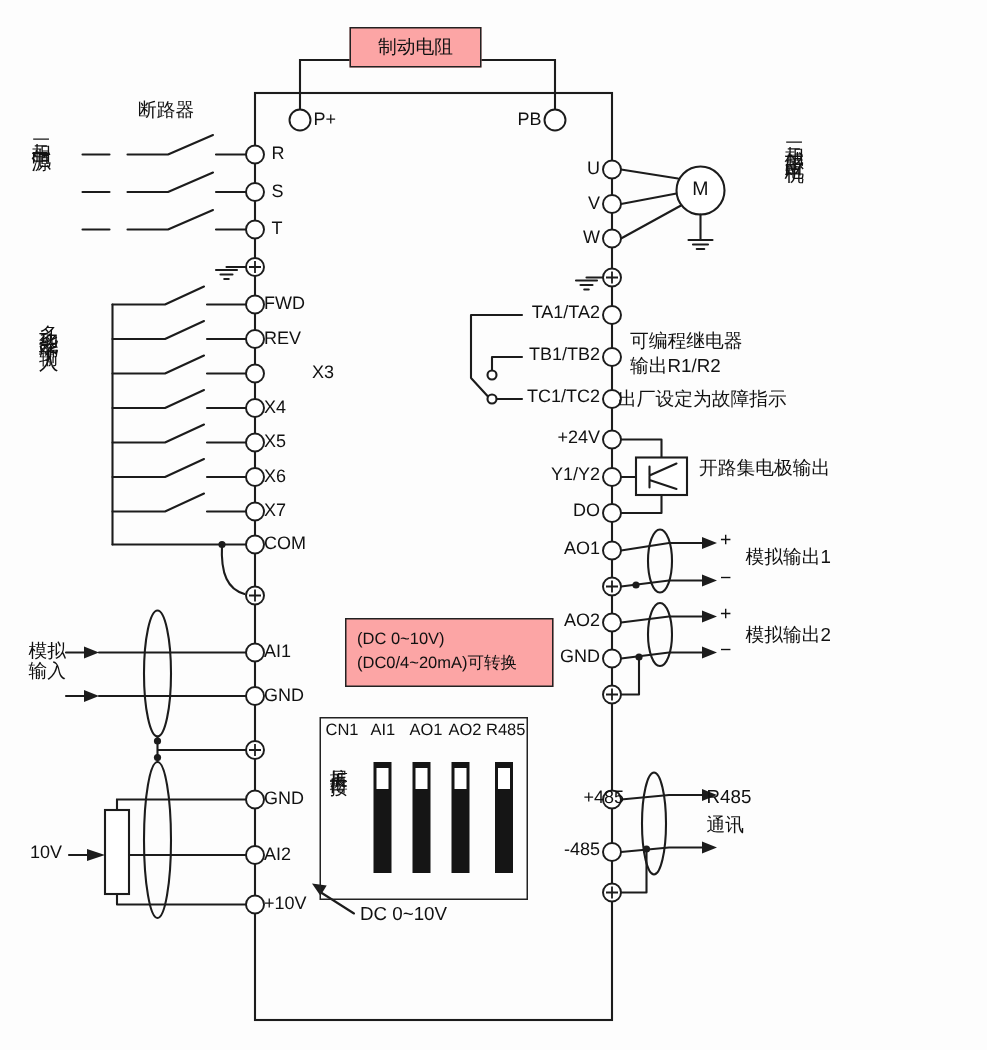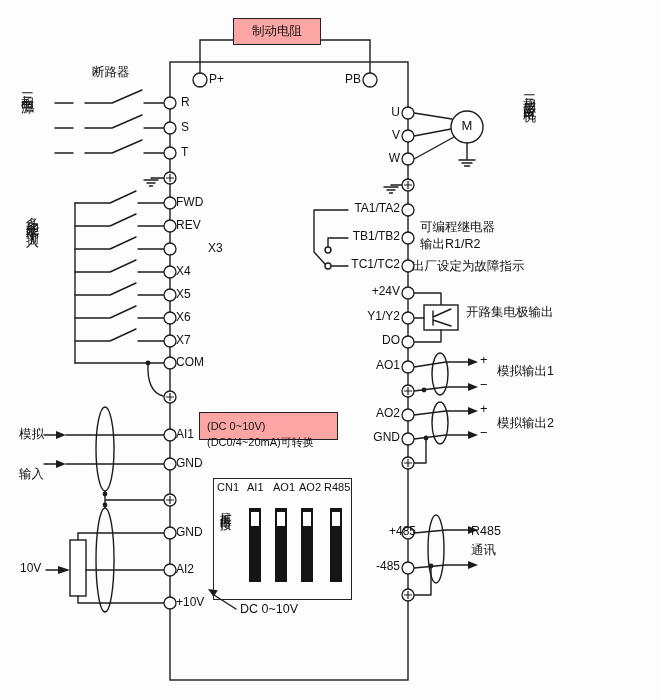--- a/index.html
+++ b/index.html
@@ -197,60 +197,60 @@
       <rect x="303" y="512" width="8" height="14" fill="#fff"></rect>
       <rect x="330" y="508" width="12" height="74" fill="#151515"></rect>
       <rect x="332" y="512" width="8" height="14" fill="#fff"></rect>
     </g>
   </svg>
 
   <div class="box brakebox" style="left:233px;top:18px;width:88px;height:27px;">
     <span>制动电阻</span>
   </div>
 
-  <div class="box infobox" style="left:199px;top:412px;width:139px;height:28px;">
+  <div class="box infobox" style="left:230px;top:412px;width:139px;height:46px;">
     <div>(DC 0~10V)</div>
     <div>(DC0/4~20mA)可转换</div>
   </div>
 
   <div class="box" style="left:213px;top:478px;width:139px;height:122px;background:transparent;"></div>
 
   <span class="dipHead" style="left:217px;top:481px;position:absolute;">CN1</span>
   <span class="dipHead" style="left:247px;top:481px;position:absolute;">AI1</span>
   <span class="dipHead" style="left:273px;top:481px;position:absolute;">AO1</span>
   <span class="dipHead" style="left:299px;top:481px;position:absolute;">AO2</span>
   <span class="dipHead" style="left:324px;top:481px;position:absolute;">R485</span>
 
   <div class="lbl v" style="left:218px;top:502px;font-size:12px;letter-spacing:2px;">扩展卡接口</div>
 
   <div class="lbl" style="left:240px;top:602px;font-size:12.5px;">DC 0~10V</div>
 
   <div class="lbl" style="left:209px;top:73px;">P+</div>
   <div class="lbl" style="left:345px;top:73px;">PB</div>
 
   <div class="lbl v" style="left:19px;top:82px;">三相电源</div>
-  <div class="lbl cjk" style="left:92px;top:66px;font-family:Liberation Mono, monospace;">断路器</div>
+  <div class="lbl cjk" style="left:92px;top:66px;">断路器</div>
 
   <div class="lbl" style="left:181px;top:96px;">R</div>
   <div class="lbl" style="left:181px;top:121px;">S</div>
   <div class="lbl" style="left:181px;top:146px;">T</div>
 
   <div class="lbl v" style="left:24px;top:206px;">多功能端子输入</div>
 
   <div class="lbl" style="left:176px;top:196px;">FWD</div>
   <div class="lbl" style="left:176px;top:219px;text-align:right;">REV</div>
   <div class="lbl" style="left:176px;top:242px;margin-left:32px;">X3</div>
   <div class="lbl" style="left:176px;top:265px;">X4</div>
   <div class="lbl" style="left:176px;top:288px;">X5</div>
   <div class="lbl" style="left:176px;top:311px;">X6</div>
   <div class="lbl" style="left:176px;top:334px;">X7</div>
   <div class="lbl" style="left:176px;top:356px;">COM</div>
 
   <div class="lbl cjk" style="left:19px;top:427px;">模拟</div>
-  <div class="lbl cjk" style="left:19px;top:468px;font-family:Liberation Mono, monospace;">输入</div>
+  <div class="lbl cjk" style="left:19px;top:440px;">输入</div>
 
   <div class="lbl" style="left:176px;top:428px;">AI1</div>
   <div class="lbl" style="left:176px;top:457px;">GND</div>
 
   <div class="lbl" style="left:20px;top:562px;text-align:center;">10V</div>
 
   <div class="lbl" style="left:176px;top:526px;">GND</div>
   <div class="lbl" style="left:176px;top:563px;">AI2</div>
   <div class="lbl" style="left:176px;top:596px;">+10V</div>
 

